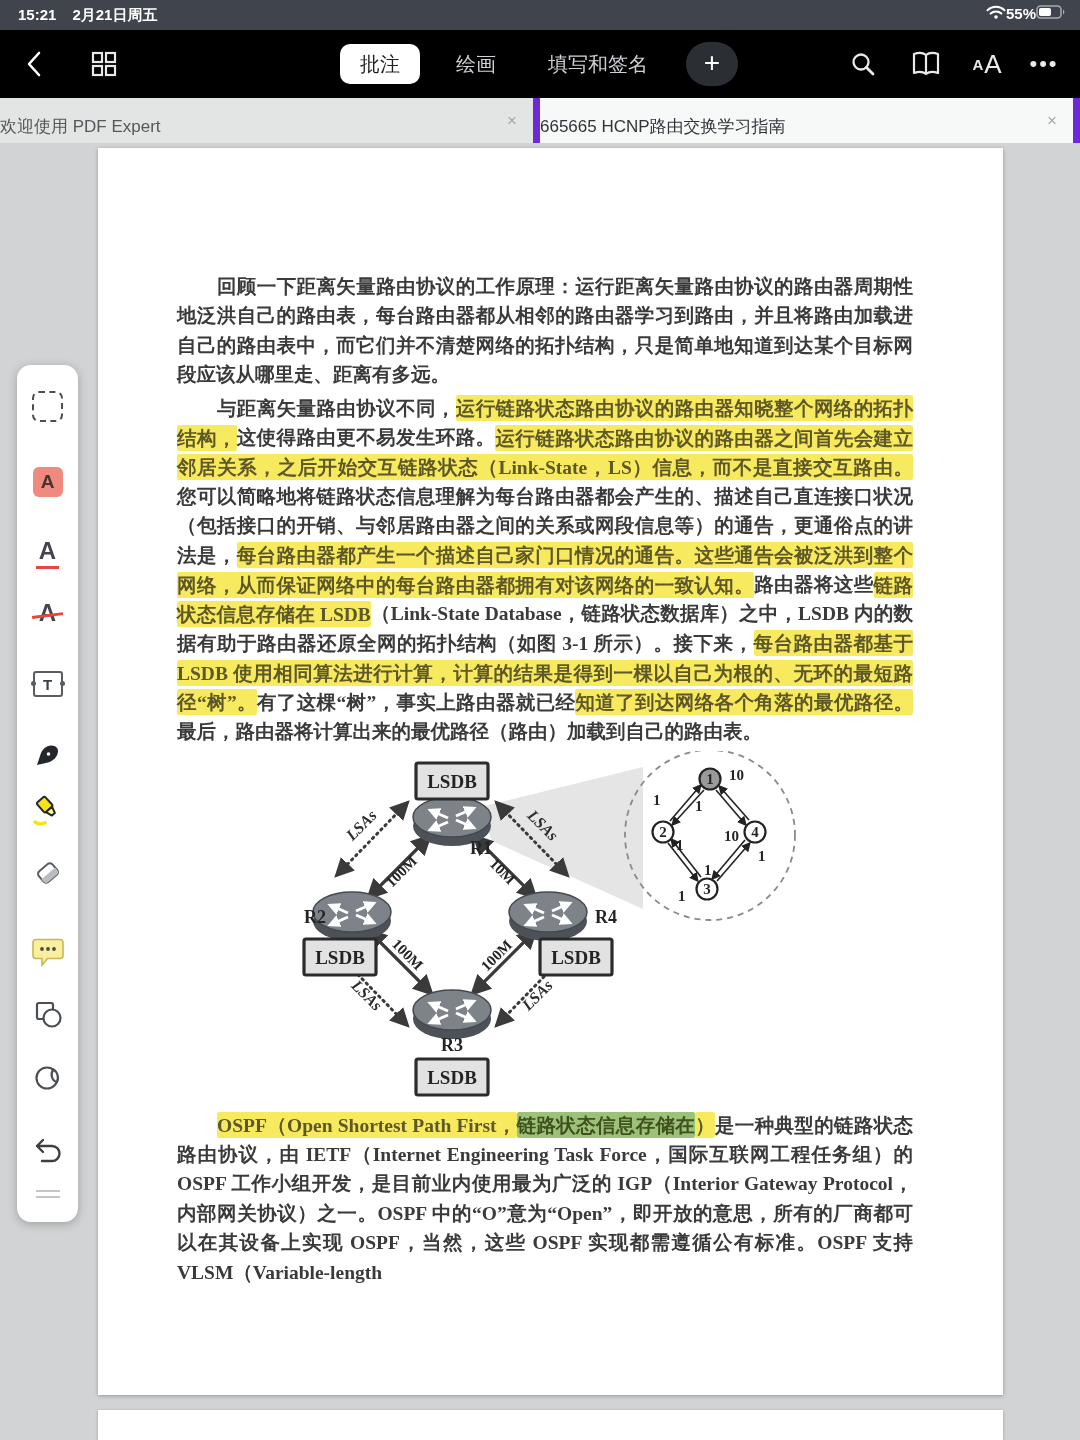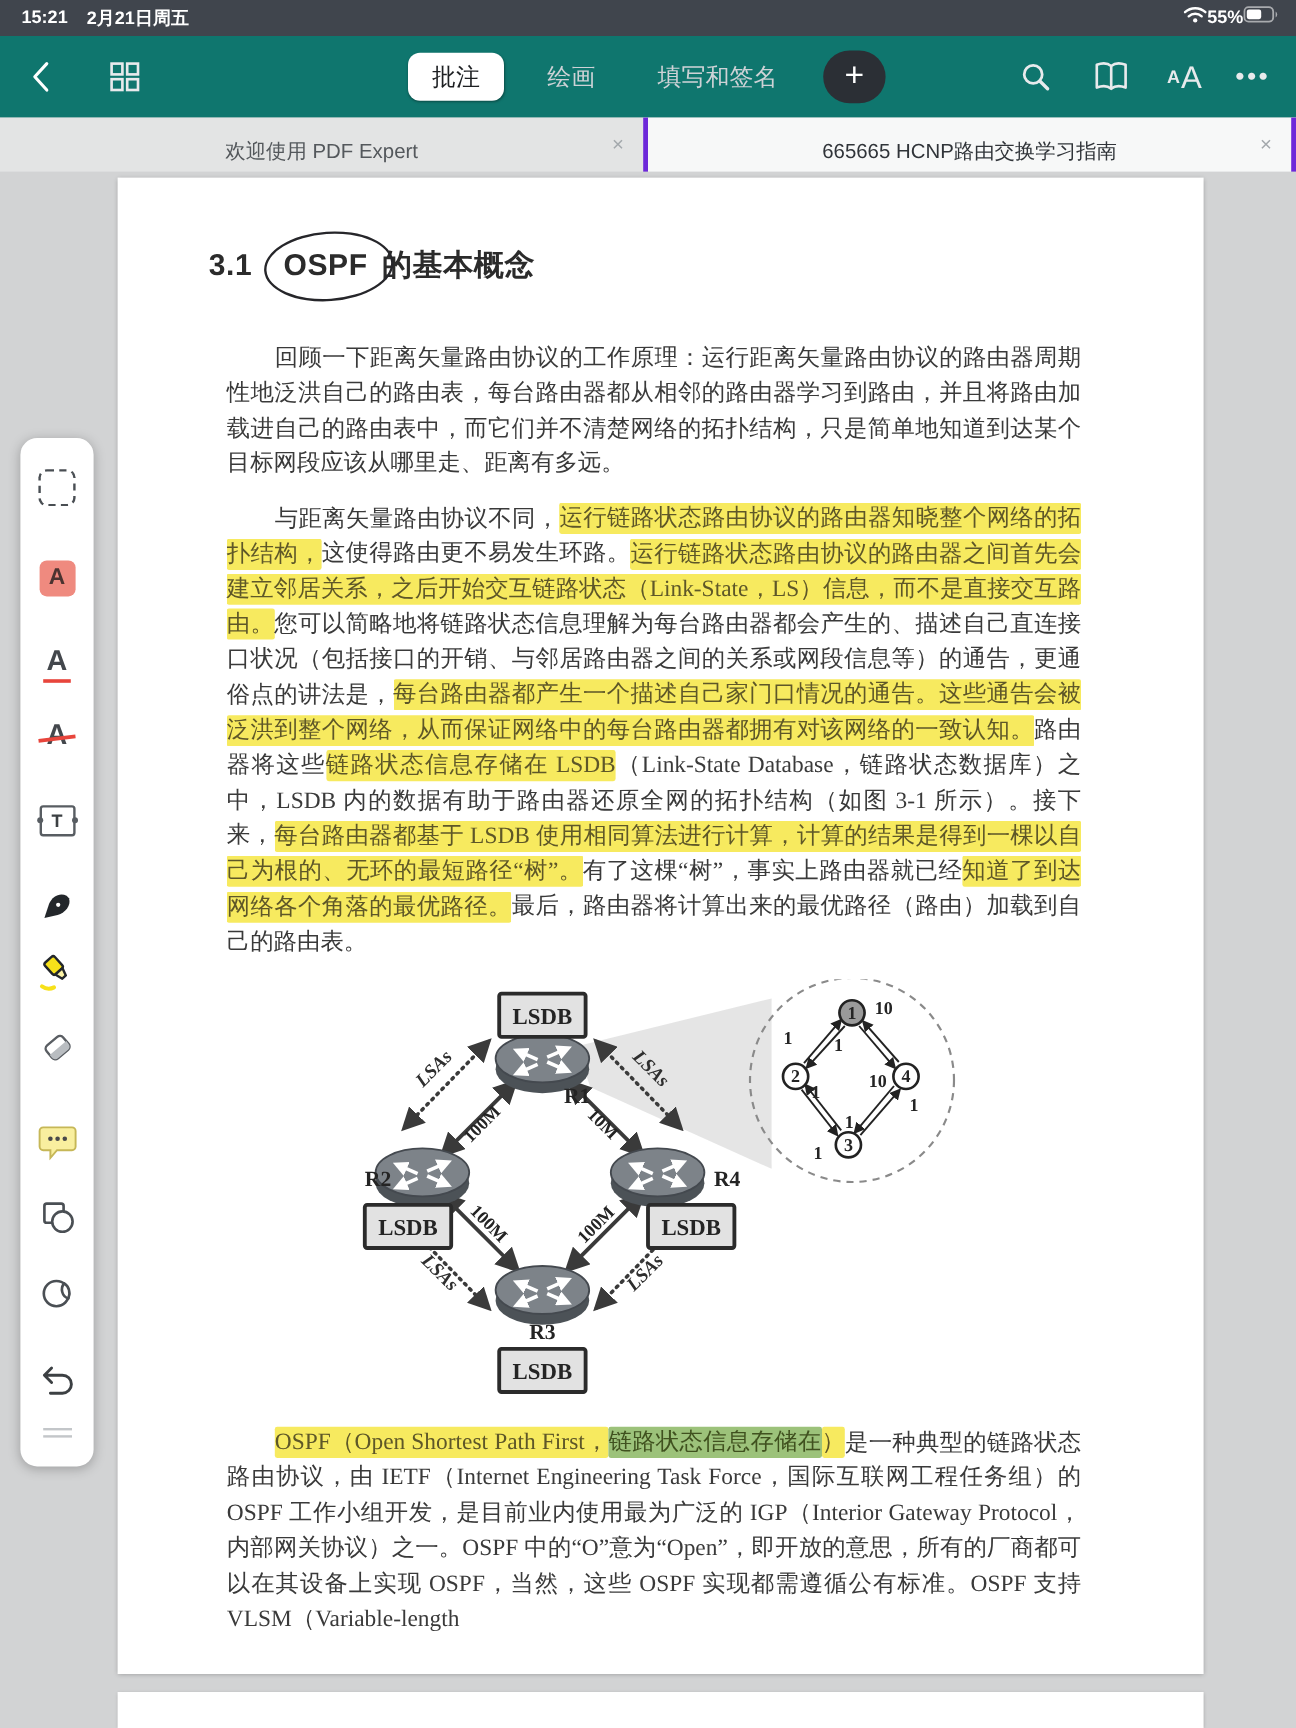--- a/index.html
+++ b/index.html
@@ -6,42 +6,42 @@
   body{width:1080px;height:1440px;position:relative;overflow:hidden;
        font-family:"Liberation Sans",sans-serif;background:#d2d3d4;}
 
   
   .statusbar{position:absolute;left:0;top:0;width:1080px;height:30px;background:#40454d;
              color:#ffffff;font-size:15px;font-weight:600;}
   .statusbar .left{position:absolute;left:18px;top:6px;display:flex;gap:16px;}
   .statusbar .right{position:absolute;right:14px;top:4px;display:flex;align-items:center;gap:0;}
 
   
-  .toolbar{position:absolute;left:0;top:30px;width:1080px;height:68px;background:#0f766e;}
+  .toolbar{position:absolute;left:0;top:30px;width:1080px;height:68px;background:#000000;}
   .tb-icon{position:absolute;top:0;height:68px;display:flex;align-items:center;justify-content:center;color:#e8eaec;}
   .back{left:16px;width:36px;}
   .grid{left:84px;width:40px;}
   .mode{position:absolute;top:14px;height:40px;display:flex;align-items:center;justify-content:center;
         color:#ced2d6;font-size:20px;border-radius:10px;padding:0 20px;}
   .mode.active{background:#fff;color:#1d1f22;box-shadow:0 1px 2px rgba(0,0,0,.35);font-weight:500;}
   .m1{left:340px;}.m2{left:436px;}.m3{left:528px;}
   .plus-btn{position:absolute;left:686px;top:12px;width:52px;height:44px;border-radius:26px;background:#2b2f35;
             display:flex;align-items:center;justify-content:center;}
   .plus-btn span{color:#fff;font-size:28px;font-weight:300;line-height:1;margin-top:-3px;}
   .search{left:842px;width:42px;}
   .book{left:904px;width:44px;}
   .aa{left:962px;width:50px;font-weight:500;}
   .aa b{font-size:26px;font-weight:500;}
   .aa small{font-size:15px;font-weight:600;margin-right:1px;}
   .more{left:1020px;width:48px;font-size:22px;letter-spacing:2px;}
 
   
   .tabbar{position:absolute;left:0;top:98px;width:1080px;height:45px;display:flex;}
-  .tab{position:relative;width:540px;height:57px;display:flex;align-items:center;justify-content:center;
-       font-size:17px;color:#54585c;background:#e3e4e4;border-right:4px solid #6d28d9;box-sizing:border-box;}
+  .tab{position:relative;width:540px;height:57px;display:flex;align-items:center;justify-content:flex-start;
+       font-size:17px;color:#54585c;background:#e3e4e4;border-right:7px solid #6d28d9;box-sizing:border-box;}
   .tab.active{background:#f7f8f8;color:#303439;}
   .tab .close{position:absolute;right:16px;top:0;height:45px;display:flex;align-items:center;
               color:#a3a8ac;font-size:17px;font-weight:400;}
 
   
   .content{position:absolute;left:0;top:143px;width:1080px;height:1297px;background:#d2d3d4;}
   .page{position:absolute;left:98px;top:5px;width:905px;height:1247px;background:#ffffff;
         box-shadow:0 1px 4px rgba(0,0,0,.28);}
   .page2{position:absolute;left:98px;top:1267px;width:905px;height:30px;background:#ffffff;
          box-shadow:0 1px 3px rgba(0,0,0,.25);}
@@ -51,21 +51,21 @@
            color:#2b2b2b;letter-spacing:.5px;white-space:nowrap;}
   .hnum{margin-right:26px;}
   .hcircle{position:relative;margin-right:12px;display:inline-block;}
   .ring{position:absolute;left:-16px;top:-14px;width:104px;height:54px;border:2.6px solid #26262a;
         border-radius:50%;transform:rotate(-4deg);}
 
   
   .doc-body{position:absolute;top:120px;left:75px;width:744px;
             font-family:"Liberation Serif","DejaVu Serif",serif;font-size:19.5px;line-height:29.4px;
             color:#3a3a3a;text-align:justify;}
-  .para{margin:16px;text-indent:2.05em;}
+  .para{margin:4px;text-indent:2.05em;font-weight:bold;}
   .hl-y{background:#f7ea5f;color:#5e5728;padding:2.5px 0;border-radius:2px;
         -webkit-box-decoration-break:clone;box-decoration-break:clone;}
   .hl-g{background:#9cc27a;color:#40511f;padding:2.5px 0;border-radius:2px;
         -webkit-box-decoration-break:clone;box-decoration-break:clone;}
 
   .figure{position:relative;width:744px;height:356px;margin-top:2px;text-indent:0;}
   .figure svg{position:absolute;left:0;top:0;}
   .caption{text-align:center;text-indent:0;font:700 17.5px "Liberation Serif","DejaVu Serif",serif;
            color:#262626;margin:2px 0 13px;}
   .fig-label{font-family:"Liberation Serif","DejaVu Serif",serif;font-weight:700;fill:#242424;}
@@ -164,23 +164,20 @@
   </div>
   <div class="tab active">
     <span>665665 HCNP路由交换学习指南</span>
     <span class="close">×</span>
   </div>
 </div>
 
 <div class="content">
 
   <div class="page">
-    <div class="heading">
-      <span class="hnum">3.1</span><span class="hcircle"><i class="ring"></i><span>OSPF</span></span><span>的基本概念</span>
-    </div>
 
     <div class="doc-body">
       <div id="para-top">
           <p class="para"><span>回顾一下距离矢量路由协议的工作原理：运行距离矢量路由协议的路由器周期性地泛洪自己的路由表，每台路由器都从相邻的路由器学习到路由，并且将路由加载进自己的路由表中，而它们并不清楚网络的拓扑结构，只是简单地知道到达某个目标网段应该从哪里走、距离有多远。</span></p>
           <p class="para"><span>与距离矢量路由协议不同，</span><span class="hl-y">运行链路状态路由协议的路由器知晓整个网络的拓扑结构，</span><span>这使得路由更不易发生环路。</span><span class="hl-y">运行链路状态路由协议的路由器之间首先会建立邻居关系，之后开始交互链路状态（Link-State，LS）信息，而不是直接交互路由。</span><span>您可以简略地将链路状态信息理解为每台路由器都会产生的、描述自己直连接口状况（包括接口的开销、与邻居路由器之间的关系或网段信息等）的通告，更通俗点的讲法是，</span><span class="hl-y">每台路由器都产生一个描述自己家门口情况的通告。这些通告会被泛洪到整个网络，从而保证网络中的每台路由器都拥有对该网络的一致认知。</span><span>路由器将这些</span><span class="hl-y">链路状态信息存储在 LSDB</span><span>（Link-State Database，链路状态数据库）之中，LSDB 内的数据有助于路由器还原全网的拓扑结构（如图 3-1 所示）。接下来，</span><span class="hl-y">每台路由器都基于 LSDB 使用相同算法进行计算，计算的结果是得到一棵以自己为根的、无环的最短路径“树”。</span><span>有了这棵“树”，事实上路由器就已经</span><span class="hl-y">知道了到达网络各个角落的最优路径。</span><span>最后，路由器将计算出来的最优路径（路由）加载到自己的路由表。</span></p>
         </div>
 
       <div class="figure">
         <svg width="744" height="356" viewBox="0 0 744 356">
           <defs>

